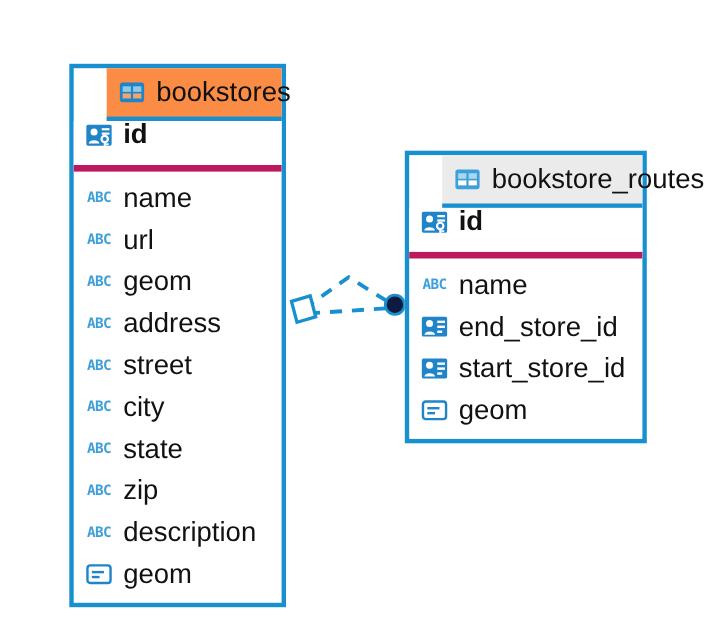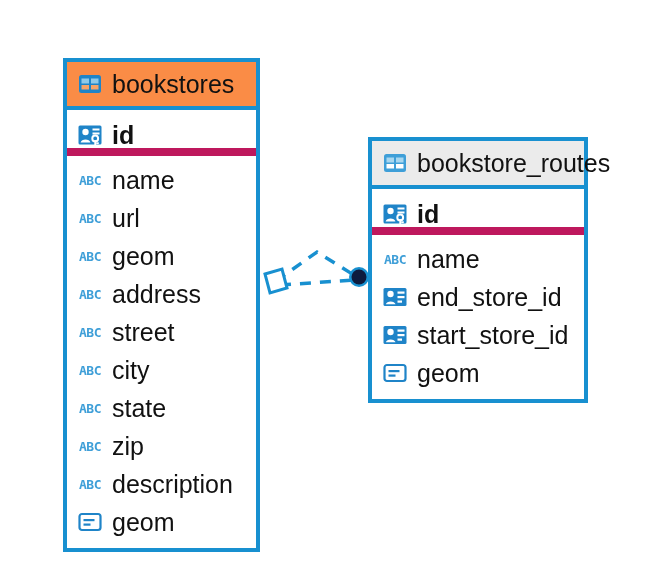--- a/index.html
+++ b/index.html
@@ -19,35 +19,36 @@
     background:#ffffff;
   }
   .tbl-header{
     box-sizing:border-box;
     display:flex;
     align-items:center;
     gap:9px;
     padding:0 10px;
     height:48px;
     border-bottom:4px solid #1890d0;
+    margin-left:30px;
   }
   .tbl-header .hdr-text{
     font-size:25px;
     color:#111111;
     line-height:1;
     white-space:nowrap;
   }
   .pk-row{
     box-sizing:border-box;
     display:flex;
-    align-items:flex-end;
+    align-items:flex-start;
     gap:9px;
     padding:0 10px;
     height:46px;
-    border-bottom:8px solid #be185d;
+    border-bottom:6px solid #be185d;
     background:#ffffff;
   }
   .pk-row .fld-text{
     font-size:25px;
     font-weight:bold;
     color:#111111;
     line-height:1;
   }
   .fields{padding:5px 0 7px 0;}
   .fld-row{

